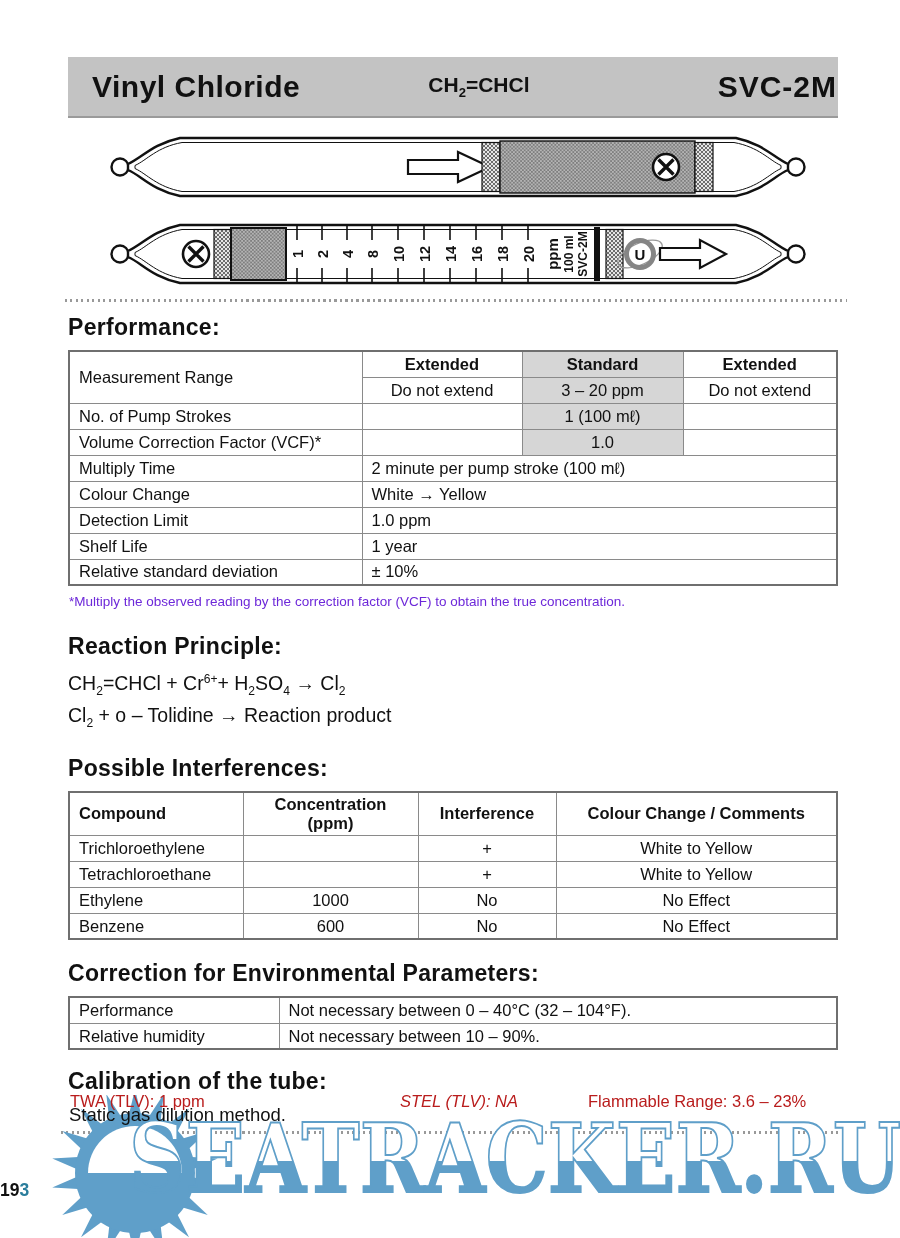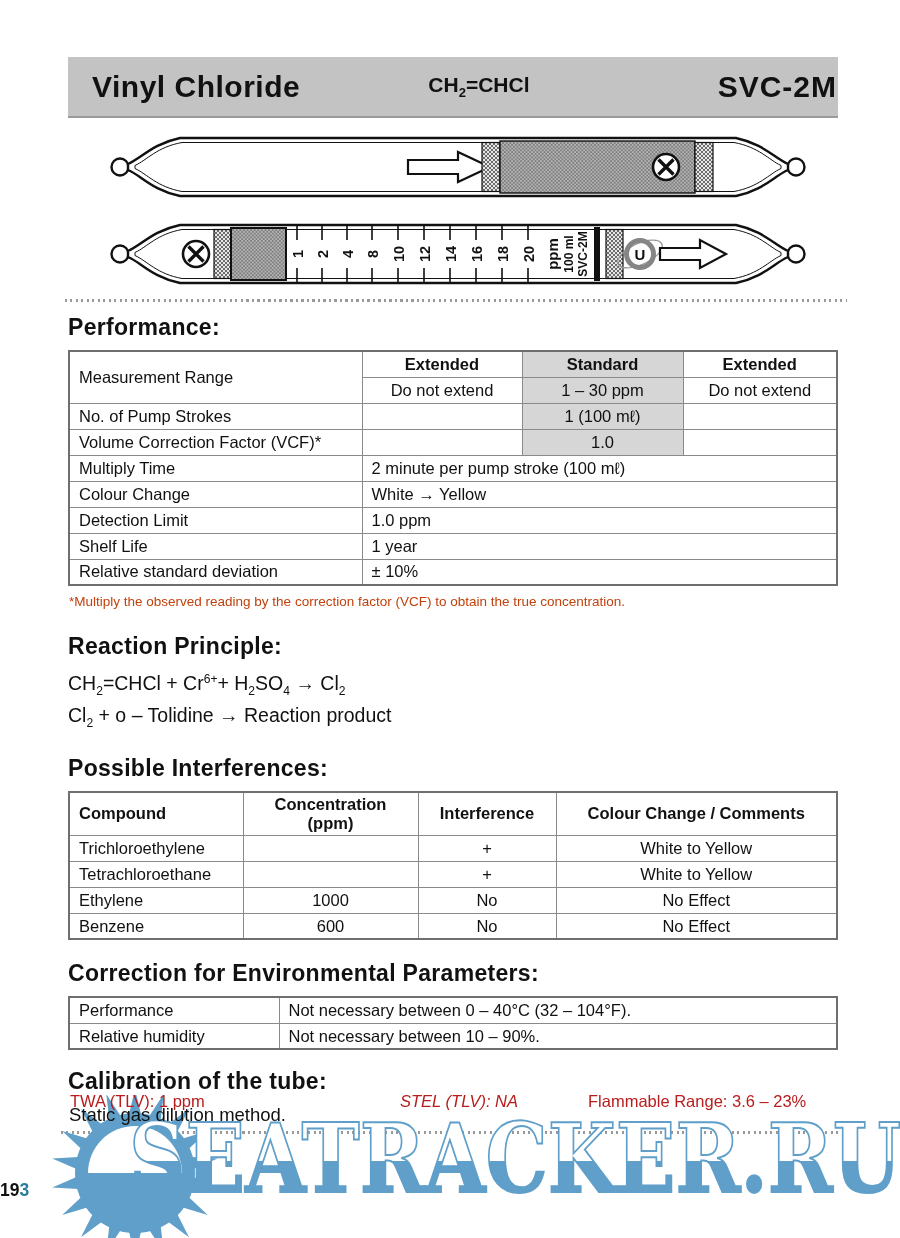--- a/index.html
+++ b/index.html
@@ -34,21 +34,21 @@
     background:repeating-linear-gradient(90deg,#999 0 2px,transparent 2px 5.5px);
   }
   .dotted.flow { margin-top:4px; }
 
   
   h2 { font-size:23px; margin:12px 0 9px 0; letter-spacing:.3px; }
   h2.rx { margin-top:24px; }
   h2.intf-h { margin-top:22px; }
   h2.env-h { margin-top:20px; }
   h2.cal-h { margin-top:18px; }
-  .footnote { font-size:13.5px; margin:8px 0 0 1px; color:#c2410c; }
+  .footnote { font-size:13.5px; margin:8px 0 0 1px; color:#6d28d9; }
   .rx-line { font-size:19.5px; margin:1px 0; line-height:1.45; }
   .cal-text { font-size:18.5px; margin:2px 0 0 1px; }
 
   
   table.tbl { border-collapse:collapse; width:770px; font-size:16.5px; border:2px solid #6f6f6f; }
   table.tbl td { border:1.6px solid #8a8a8a; padding:2px 9px; height:26px; }
   .perf td { height:25px; }
   .c { text-align:center; }
   .hdr { font-weight:bold; }
   .std { background:#d6d6d6; }
@@ -195,21 +195,21 @@
     <table class="tbl perf">
       <tbody>
         <tr>
           <td class="col-lbl" rowspan="2">Measurement Range</td>
           <td class="col-e1 c hdr">Extended</td>
           <td class="col-s c hdr std">Standard</td>
           <td class="c hdr">Extended</td>
         </tr>
         <tr>
           <td class="c">Do not extend</td>
-          <td class="c std">1 – 30 ppm</td>
+          <td class="c std">3 – 20 ppm</td>
           <td class="c">Do not extend</td>
         </tr>
         <tr>
           <td>No. of Pump Strokes</td>
           <td></td>
           <td class="c std">1 (100 mℓ)</td>
           <td></td>
         </tr>
         <tr>
           <td>Volume Correction Factor (VCF)*</td>

